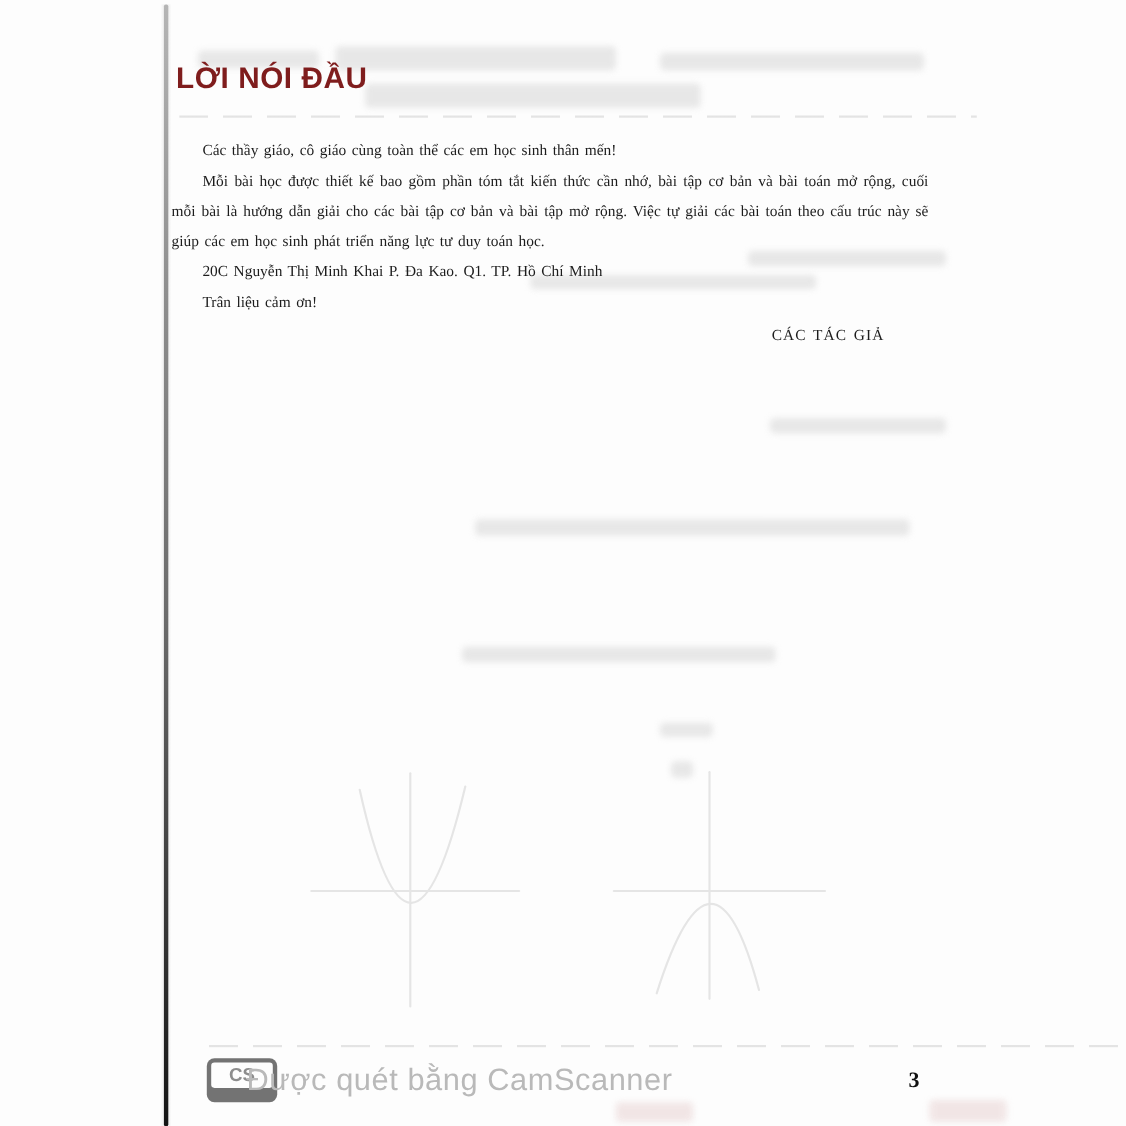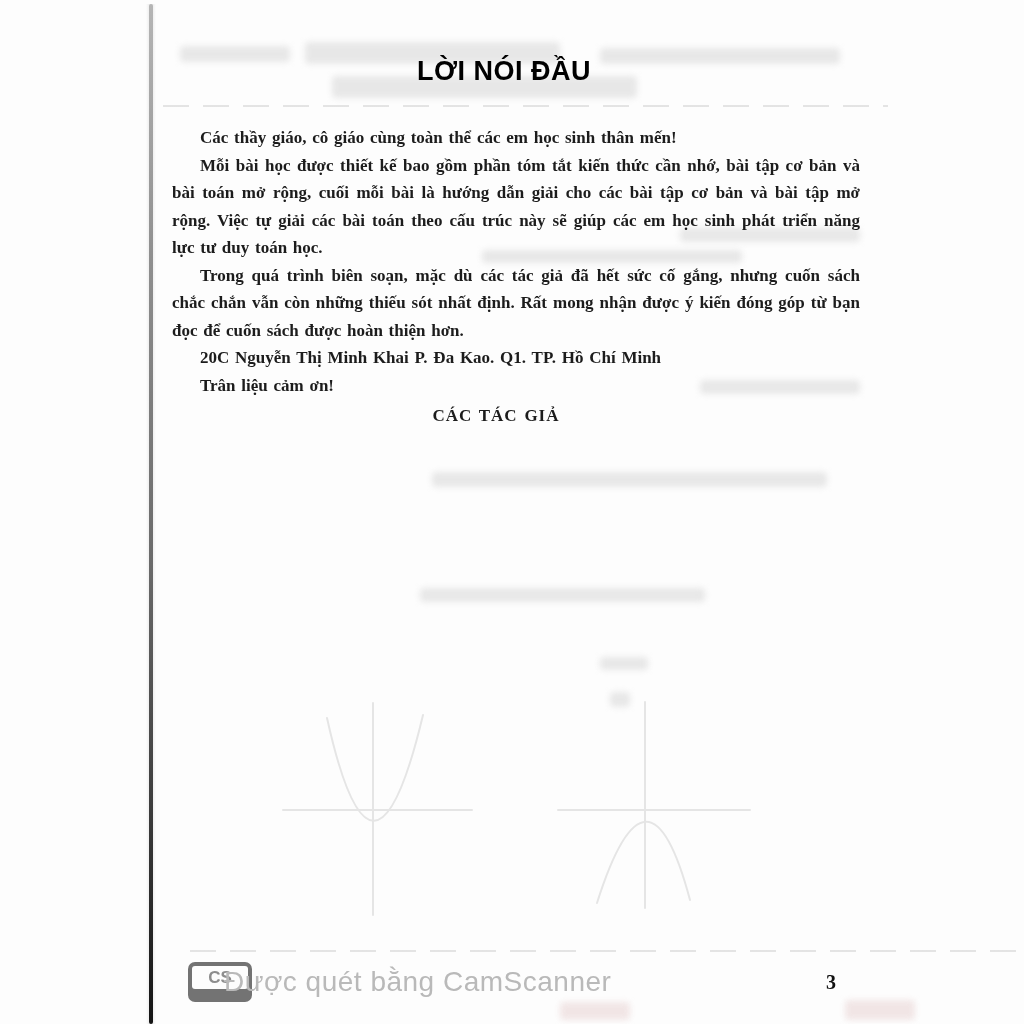--- a/index.html
+++ b/index.html
@@ -18,28 +18,28 @@
   
   .blob { position:absolute; background:#e2e2e2; filter:blur(3px); border-radius:4px; opacity:.8; }
   .blob.pink { background:#f0e3e3; opacity:.9; }
   .rule { position:absolute; height:2px; opacity:.7;
           background:repeating-linear-gradient(90deg,#d9d9d9 0 26px, transparent 26px 40px); }
 
   .graphs { position:absolute; left:260px; top:690px; opacity:.6; }
   .graphs path { stroke:#d6d6d6; fill:none; stroke-width:2; stroke-linecap:round; }
 
   
-  .title { position:absolute; top:56px; left:160px; width:688px; text-align:center;
+  .title { position:absolute; top:56px; left:160px; width:688px; text-align:left;
            font-family:"Liberation Sans", sans-serif; font-weight:700; font-size:27px;
-           letter-spacing:.5px; color:#000000; }
-  .content { position:absolute; top:124px; left:172px; width:688px;
-             font-size:17px; line-height:27.5px; word-spacing:1.5px;font-weight:bold; }
+           letter-spacing:.5px; color:#7f1d1d; }
+  .content { position:absolute; top:124px; left:156px; width:688px;
+             font-size:14px; line-height:27.5px; word-spacing:1.5px; }
   .content p { text-indent:28px; margin:0; }
   .content p.just { text-align:justify; }
-  .signature { text-align:center; padding-right:40px; margin-top:3px; letter-spacing:1px; }
+  .signature { text-align:right; padding-right:40px; margin-top:3px; letter-spacing:1px; }
 
   
   .cs-icon { position:absolute; left:188px; top:962px; width:64px; height:40px; border-radius:7px;
              background:#737373; }
   .cs-icon .band { position:absolute; left:4px; right:4px; top:4px; height:23px; background:#fdfdfd;
              border-radius:3px; display:flex; align-items:center; justify-content:center;
              font-family:"Liberation Sans", sans-serif; font-weight:700; font-size:17px; color:#8d8d8d; }
   .wm-text { position:absolute; left:224px; top:966px; font-family:"Liberation Sans", sans-serif;
              font-size:28px; color:#b9b9b9; letter-spacing:.5px; }
   .pagenum { position:absolute; left:826px; top:971px; font-size:20px; font-weight:700; color:#111; }
@@ -75,21 +75,20 @@
     <path d="M385,12 V218"></path>
     <path d="M298,120 H490"></path>
     <path d="M337,213 Q388,52 430,210"></path>
   </svg>
 
   <h1 class="title">LỜI NÓI ĐẦU</h1>
 
   <div class="content">
     <p class="just">Các thầy giáo, cô giáo cùng toàn thể các em học sinh thân mến!</p>
     <p class="just">Mỗi bài học được thiết kế bao gồm phần tóm tắt kiến thức cần nhớ, bài tập cơ bản và bài toán mở rộng, cuối mỗi bài là hướng dẫn giải cho các bài tập cơ bản và bài tập mở rộng. Việc tự giải các bài toán theo cấu trúc này sẽ giúp các em học sinh phát triển năng lực tư duy toán học.</p>
-    <p class="just">Trong quá trình biên soạn, mặc dù các tác giả đã hết sức cố gắng, nhưng cuốn sách chắc chắn vẫn còn những thiếu sót nhất định. Rất mong nhận được ý kiến đóng góp từ bạn đọc để cuốn sách được hoàn thiện hơn.</p>
     <p>20C Nguyễn Thị Minh Khai P. Đa Kao. Q1. TP. Hồ Chí Minh</p>
     <p>Trân liệu cảm ơn!</p>
     <div class="signature">CÁC TÁC GIẢ</div>
   </div>
 
   <div class="cs-icon">
     <div class="band">CS</div>
   </div>
   <span class="wm-text">Được quét bằng CamScanner</span>
   <span class="pagenum">3</span>

